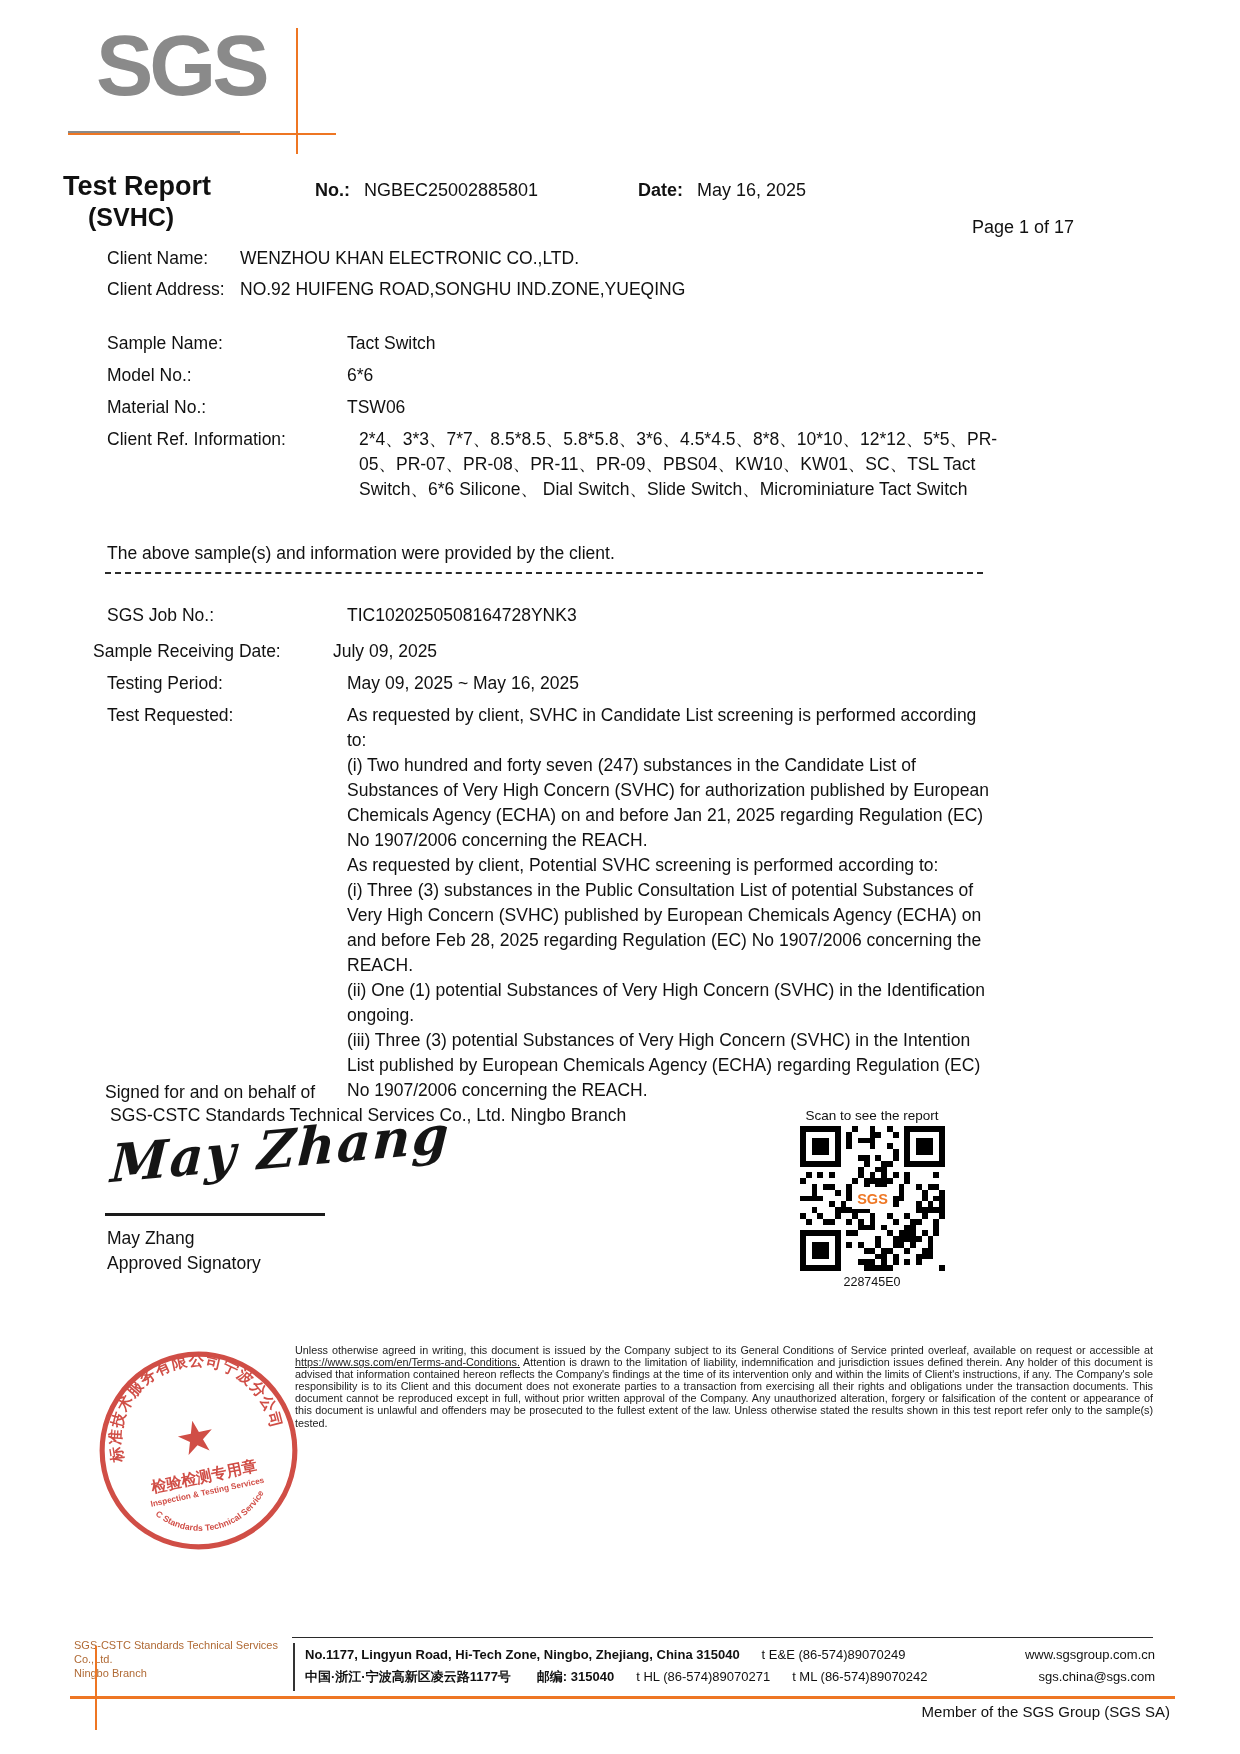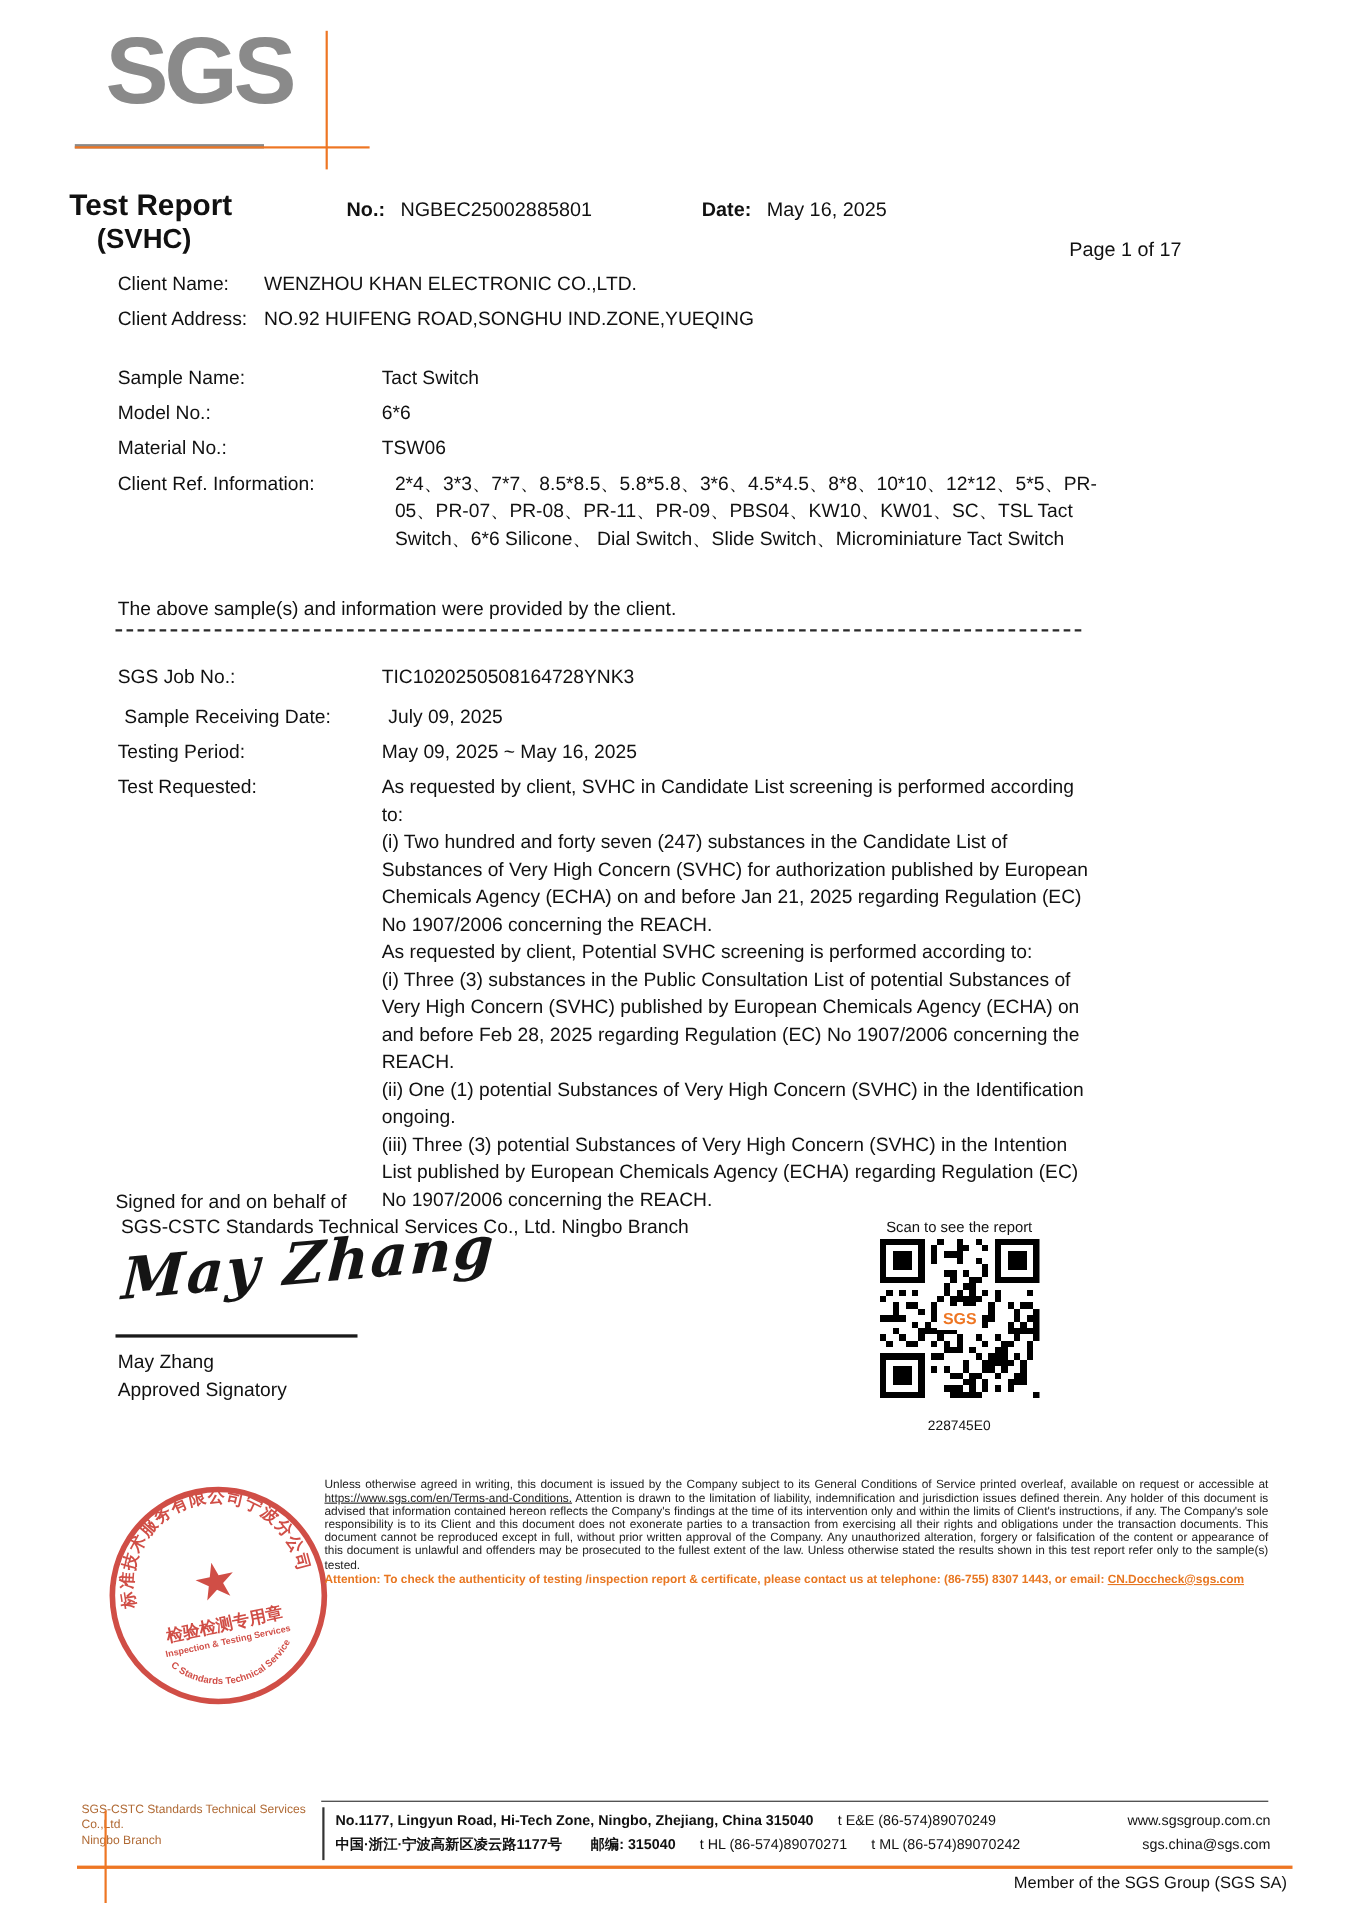--- a/index.html
+++ b/index.html
@@ -38,21 +38,21 @@
   .signature-script { position:absolute; left:110px; top:1118px; font-family:"DejaVu Serif", serif;
     font-style:italic; font-weight:bold; font-size:52px; transform:rotate(-5deg) skewX(-8deg);
     letter-spacing:2px; color:#151515; }
   .sig-underline { position:absolute; left:105px; top:1213px; width:220px; height:3px; background:#1a1a1a; }
 
   
   .qr-wrap { position:absolute; left:797px; top:1108px; width:150px; text-align:center; }
   .qr-caption { font-size:13.5px; color:#111; margin-bottom:3px; }
   .qr-box { width:145px; height:145px; margin:0 auto; }
   .qr-box svg { width:100%; height:100%; }
-  .qr-label { font-size:12.5px; margin-top:18px; }
+  .qr-label { font-size:12.5px; margin-top:4px; }
 
   
   .stamp { position:absolute; left:96px; top:1348px; width:205px; height:205px;
     transform:rotate(-12deg); opacity:.9; }
   .stamp svg { width:100%; height:100%; }
 
   .disclaimer { position:absolute; left:295px; top:1344px; width:858px; font-size:10.8px;
     line-height:12.1px; text-align:justify; color:#222; }
   .disclaimer a { color:#222; }
   .attention { color:#e87722; font-weight:bold; margin-top:1px; }
@@ -125,21 +125,21 @@
 
   <div class="row" style="left:107px; top:541px;">
     <span>The above sample(s) and information were provided by the client.</span>
   </div>
   <div class="dashed-sep"></div>
 
   <div class="row" style="left:107px; top:603px;">
     <span class="lbl lbl-w2">SGS Job No.:</span>
     <span class="val">TIC1020250508164728YNK3</span>
   </div>
-  <div class="row" style="left:113px; top:639px;">
+  <div class="row" style="left:93px; top:639px;">
     <span class="lbl lbl-w2">Sample Receiving Date:</span>
     <span class="val">July 09, 2025</span>
   </div>
   <div class="row" style="left:107px; top:671px;">
     <span class="lbl lbl-w2">Testing Period:</span>
     <span class="val">May 09, 2025 ~ May 16, 2025</span>
   </div>
   <div class="row" style="left:107px; top:703px;">
     <span class="lbl lbl-w2">Test Requested:</span>
     <span class="val val-wrap pre">As requested by client, SVHC in Candidate List screening is performed according to:
@@ -367,23 +367,20 @@
         <textPath href="#arcBot" startOffset="50%" text-anchor="middle">SGS-CSTC Standards Technical Services Co.,Ltd.</textPath>
       </text>
       <text x="100" y="102" font-size="44" fill="#cc3b33" text-anchor="middle">★</text>
       <text x="100" y="131" font-size="15" font-weight="bold" fill="#cc3b33" text-anchor="middle">检验检测专用章</text>
       <text x="100" y="144" font-size="8" font-weight="bold" fill="#cc3b33" text-anchor="middle">Inspection &amp; Testing Services</text>
     </svg>
   </div>
 
   <div class="disclaimer">
     <span>Unless otherwise agreed in writing, this document is issued by the Company subject to its General Conditions of Service printed overleaf, available on request or accessible at </span><a href="#">https://www.sgs.com/en/Terms-and-Conditions.</a><span> Attention is drawn to the limitation of liability, indemnification and jurisdiction issues defined therein. Any holder of this document is advised that information contained hereon reflects the Company's findings at the time of its intervention only and within the limits of Client's instructions, if any. The Company's sole responsibility is to its Client and this document does not exonerate parties to a transaction from exercising all their rights and obligations under the transaction documents. This document cannot be reproduced except in full, without prior written approval of the Company. Any unauthorized alteration, forgery or falsification of the content or appearance of this document is unlawful and offenders may be prosecuted to the fullest extent of the law. Unless otherwise stated the results shown in this test report refer only to the sample(s) tested.</span>
-    <div class="attention">
-      <span>Attention: To check the authenticity of testing /inspection report &amp; certificate, please contact us at telephone: (86-755) 8307 1443, or email: </span><a href="#">CN.Doccheck@sgs.com</a>
-    </div>
   </div>
   <div class="footer-divider"></div>
 
   <div class="footer-left">
     <div>SGS-CSTC Standards Technical Services Co.,Ltd.</div>
     <div>Ningbo Branch</div>
   </div>
   <div class="footer-vline"></div>
 
   <div class="addr-block">

